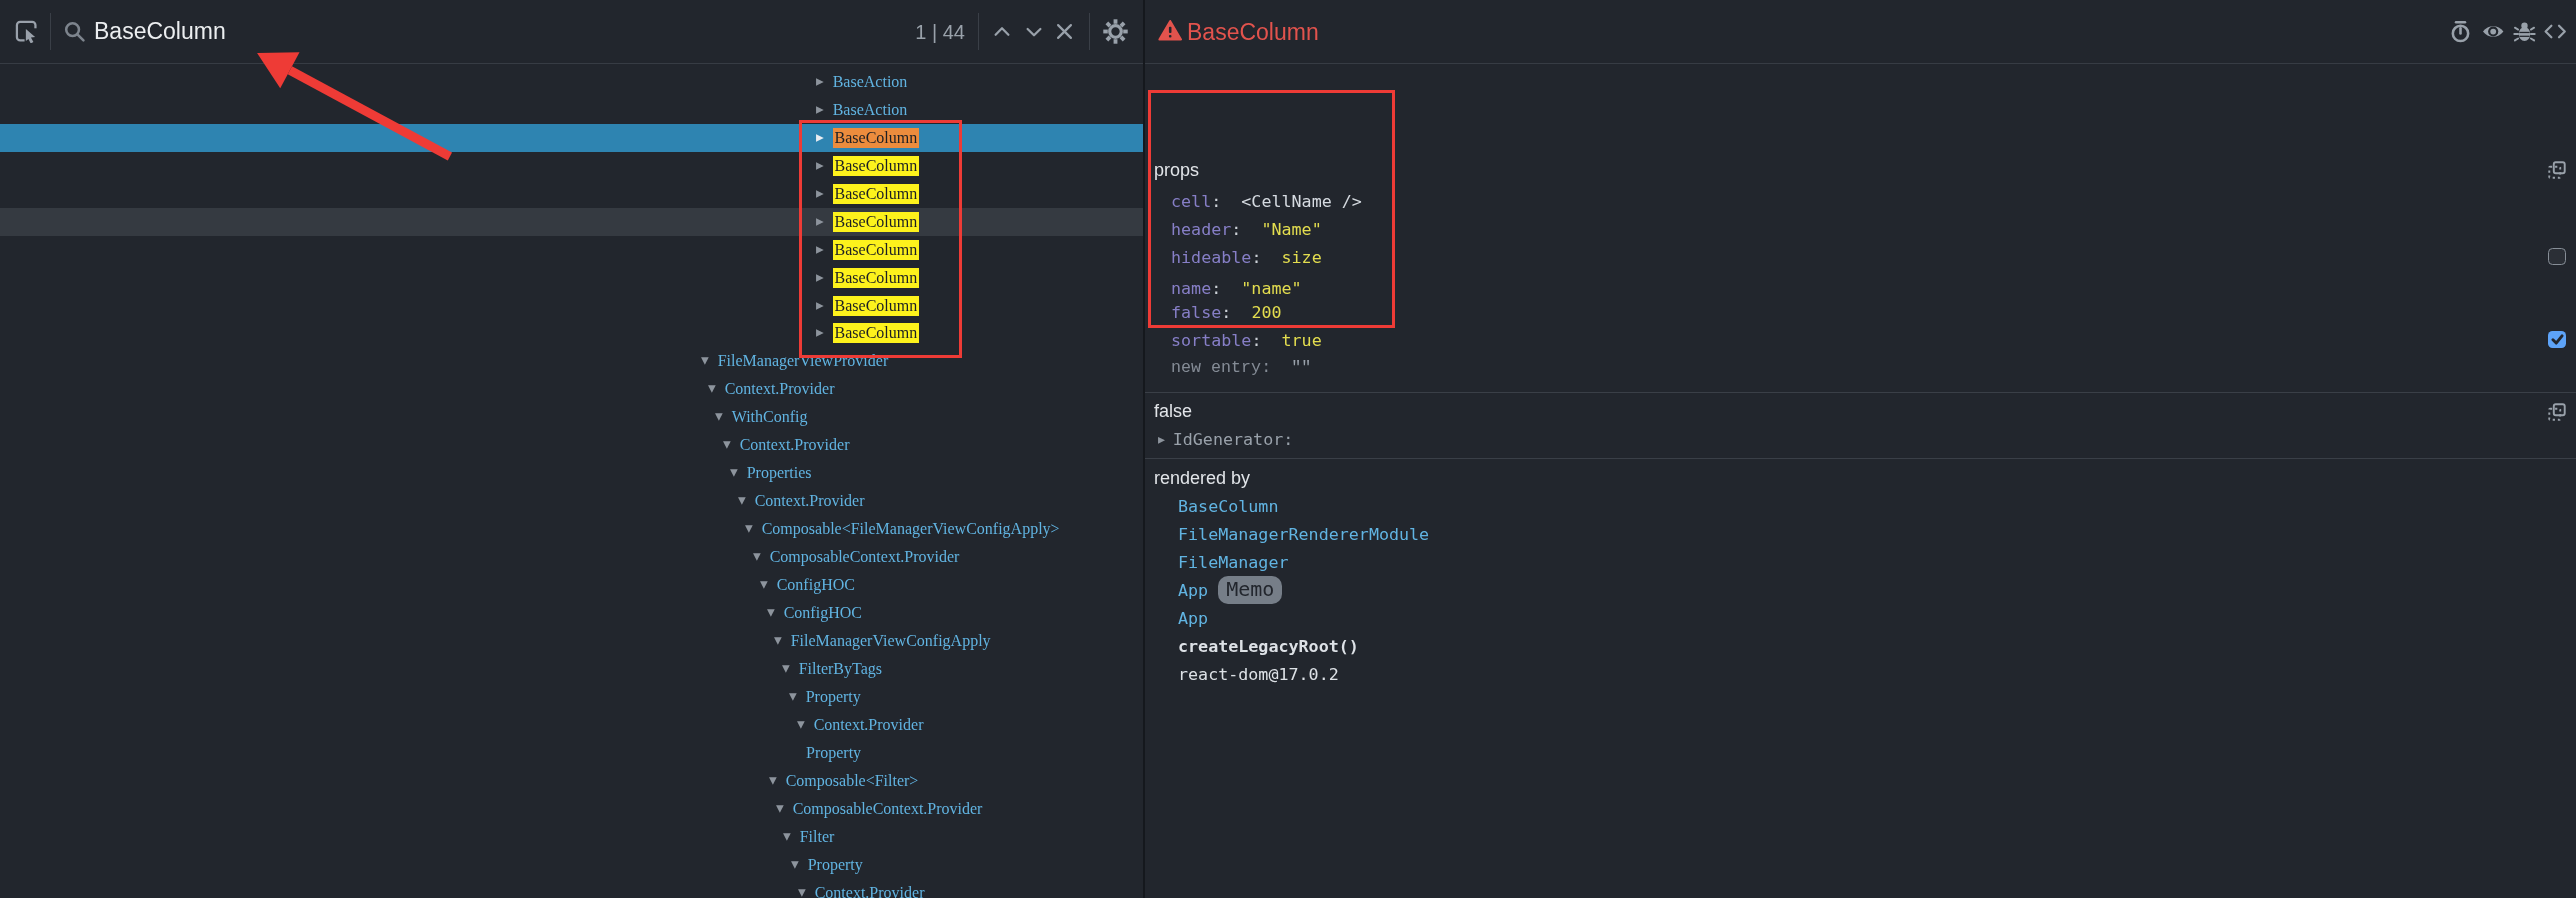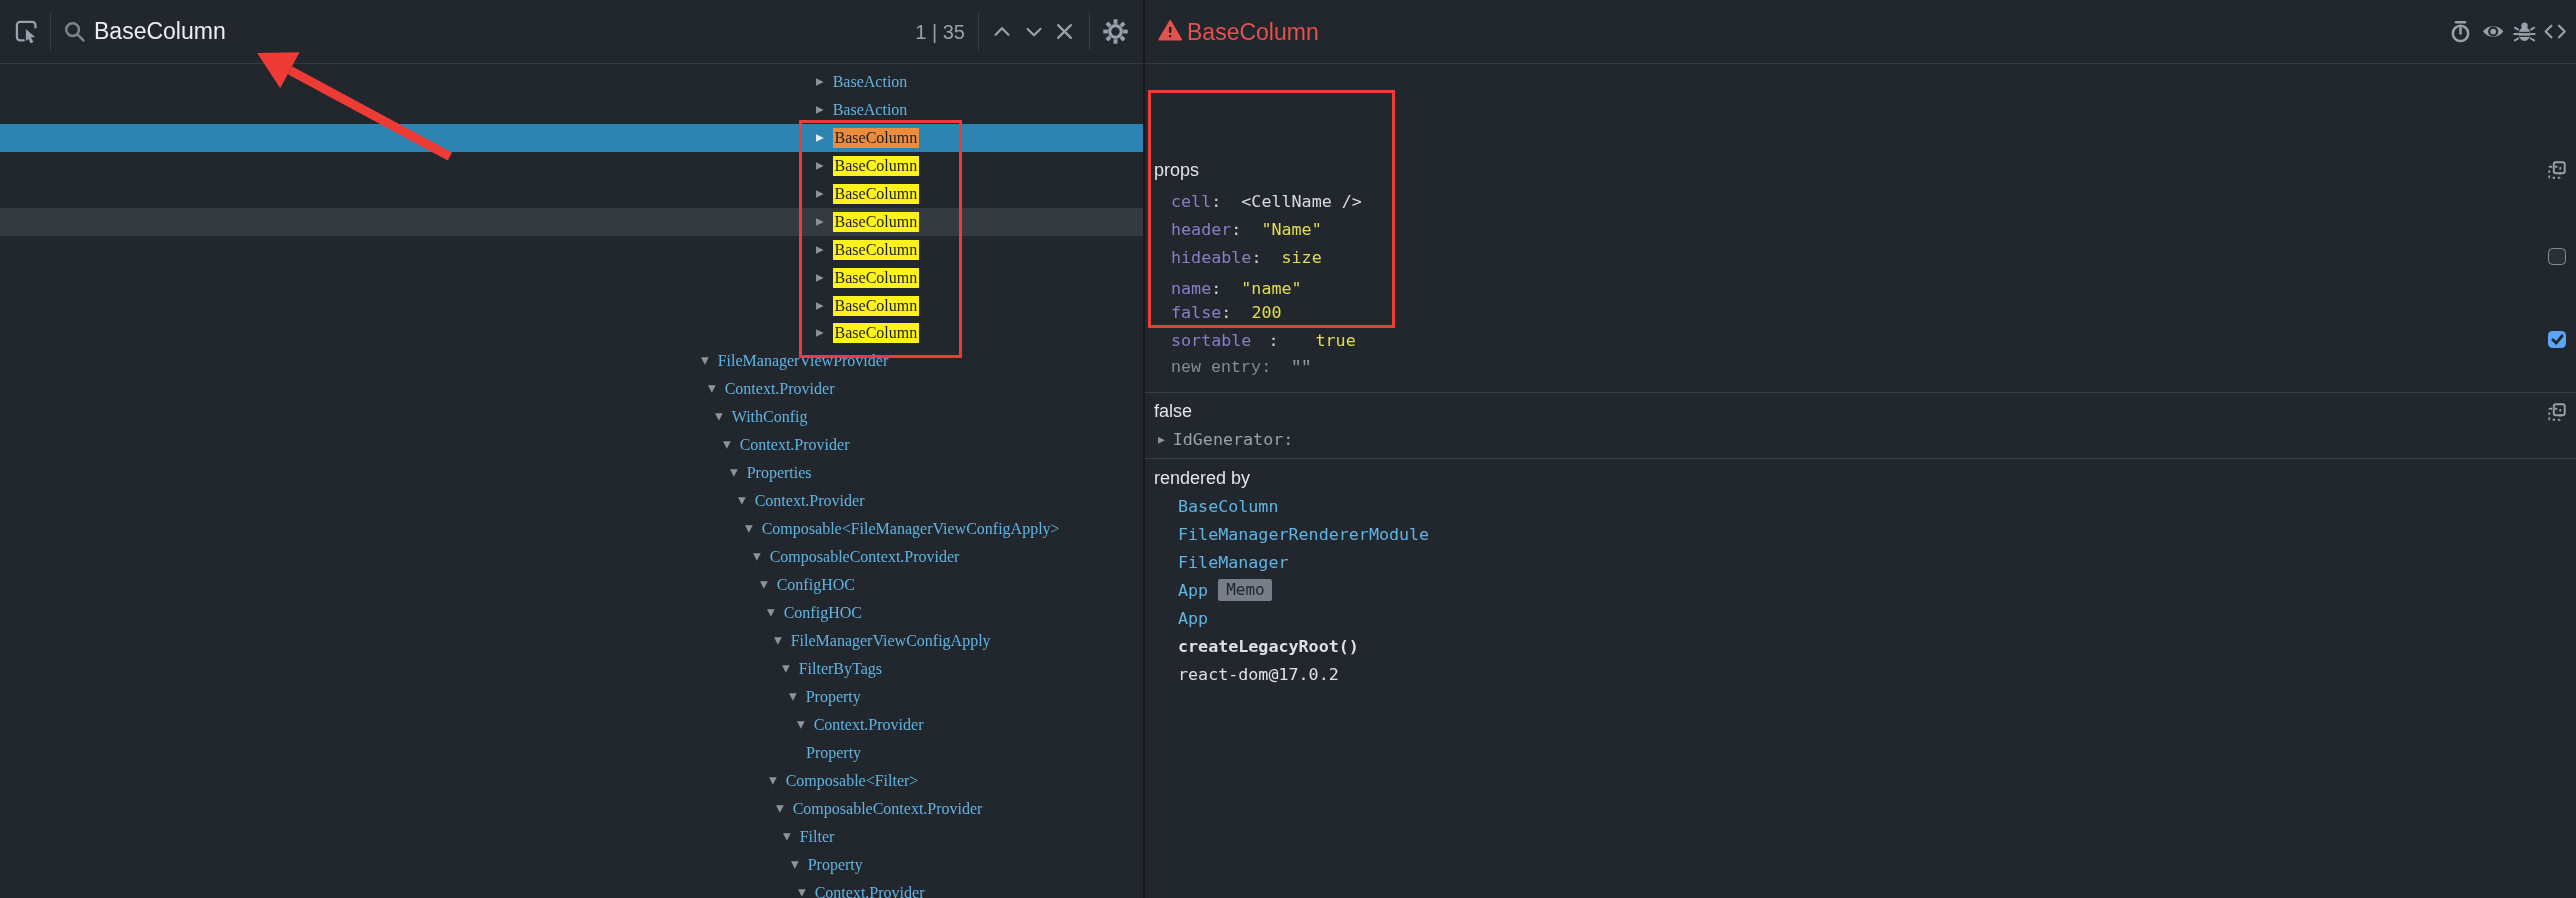--- a/index.html
+++ b/index.html
@@ -100,22 +100,22 @@
     font-family:"DejaVu Sans", sans-serif; }
 
   .rb-row {
     position:absolute; left:33px; height:28px; display:flex; align-items:center;
     font-family:"DejaVu Sans Mono", monospace; font-size:16.7px; white-space:pre;
   }
   .rb-link  { color:#61b4e2; cursor:pointer; }
   .rb-plain { color:#dde1e6; }
   .rb-badge {
     display:inline-block; margin-left:10.3px; padding:1.9px 7.7px 3.2px;
-    background:#767e88; color:#22262d; border-radius:2px;
-    font-size:16px; line-height:1.1;
+    background:#767e88; color:#22262d; border-radius:10px;
+    font-size:20px; line-height:1.1;
   }
 
   .copy-btn { position:absolute; right:10.3px; width:18px; height:18px; }
   .checkbox {
     position:absolute; right:10.3px; width:17.4px; height:17.4px; border-radius:4.5px;
   }
   .checkbox.unchecked { background:#2b2f36; border:1.9px solid #878e97; }
   .checkbox.checked   { background:#5da3f8; display:flex; align-items:center; justify-content:center; }
 
   
@@ -137,21 +137,21 @@
   </span>
   <span class="vdiv" style="left:50px"></span>
   <span class="ticon" style="left:63px">
     <svg width="23" height="23" viewBox="0 0 36 36">
       <circle cx="15" cy="15" r="10" fill="none" stroke="#7d848d" stroke-width="4"></circle>
       <line x1="22.5" y1="22.5" x2="32" y2="32" stroke="#7d848d" stroke-width="4" stroke-linecap="round"></line>
     </svg>
   </span>
   <div id="search-value">BaseColumn</div>
 
-  <div id="result-count">1 | 35</div>
+  <div id="result-count">1 | 44</div>
   <span class="vdiv" style="left:978px"></span>
   <span class="ticon" style="left:991px">
     <svg width="22" height="23" viewBox="0 0 34 36">
       <polyline points="7,23 17,13 27,23" fill="none" stroke="#99a1aa" stroke-width="3.5" stroke-linecap="round" stroke-linejoin="round"></polyline>
     </svg>
   </span>
   <span class="ticon" style="left:1023px">
     <svg width="22" height="23" viewBox="0 0 34 36">
       <polyline points="7,14 17,24 27,14" fill="none" stroke="#99a1aa" stroke-width="3.5" stroke-linecap="round" stroke-linejoin="round"></polyline>
     </svg>
@@ -390,21 +390,21 @@
       <rect x="9" y="2" width="17" height="17" rx="3" fill="none" stroke="#99a1aa" stroke-width="3"></rect>
       <rect x="2" y="9" width="17" height="17" rx="1" fill="none" stroke="#99a1aa" stroke-width="3" stroke-dasharray="3.5,4.5"></rect>
     </svg>
   </span>
   <div id="prop-rows">
       <div class="prop-row" style="top: 123px;"><span class="k-purple">cell</span><span class="colon">:  </span><span class="v-light">&lt;CellName /&gt;</span></div>
       <div class="prop-row" style="top: 151px;"><span class="k-purple">header</span><span class="colon">:  </span><span class="v-yellow">"Name"</span></div>
       <div class="prop-row" style="top: 179px;"><span class="k-purple">hideable</span><span class="colon">:  </span><span class="v-yellow">size</span></div>
       <div class="prop-row" style="top: 206px; align-items: flex-end;"><span class="k-purple">name</span><span class="colon">:  </span><span class="v-yellow">"name"</span></div>
       <div class="prop-row" style="top: 234px;"><span class="k-purple">false</span><span class="colon">:  </span><span class="v-yellow">200</span></div>
-      <div class="prop-row" style="top: 262px; gap: 17px;"><span class="k-purple">sortable</span><span class="colon">:  </span><span class="v-yellow">true</span></div>
+      <div class="prop-row" style="top: 262px;"><span class="k-purple">sortable</span><span class="colon">:  </span><span class="v-yellow">true</span></div>
       <div class="prop-row" style="top: 289px; font-family: Liberation Mono, monospace;"><span class="k-gray">new entry</span><span class="k-gray">:  </span><span class="v-gray">""</span></div>
     </div>
 
   <div class="hdivider" style="top:328px"></div>
 
   <div class="section-title" style="top:333px">false</div>
   <span class="copy-btn" style="top:339px">
     <svg width="18" height="18" viewBox="0 0 28 28">
       <rect x="9" y="2" width="17" height="17" rx="3" fill="none" stroke="#99a1aa" stroke-width="3"></rect>
       <rect x="2" y="9" width="17" height="17" rx="1" fill="none" stroke="#99a1aa" stroke-width="3" stroke-dasharray="3.5,4.5"></rect>

